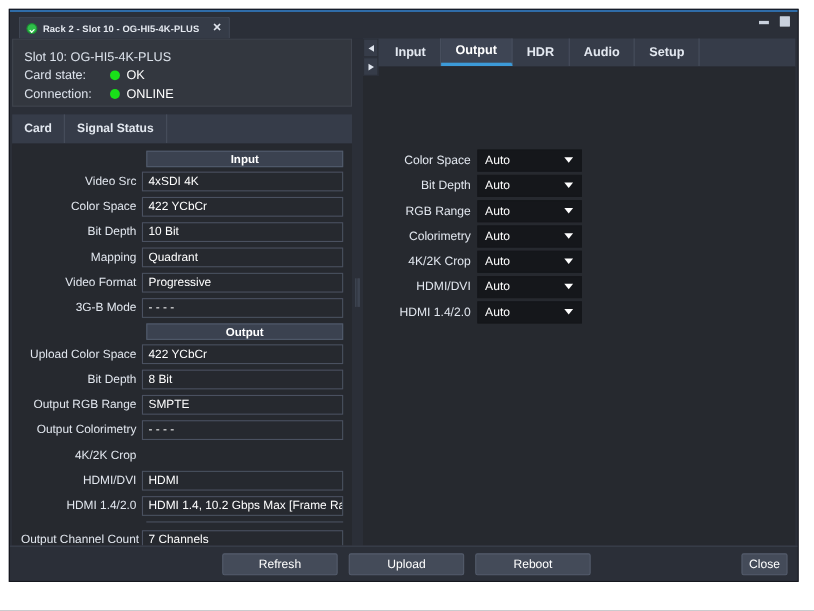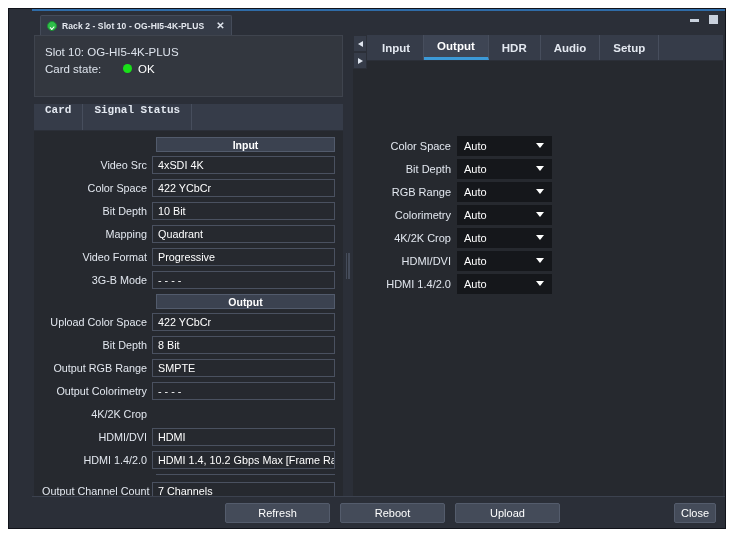--- a/index.html
+++ b/index.html
@@ -19,21 +19,20 @@
     position: absolute;
     left: 8px;
     top: 8px;
     width: 718px;
     height: 521px;
     background: #2b2f38;
     border: 1px solid #11131a;
     box-sizing: border-box;
     display: flex;
     flex-direction: column;
-    padding-left: 23px;
   }
   #accent-line {
     height: 2px;
     background: #2f6ca8;
     flex: 0 0 auto;
   }
 
   
   #titlebar {
     height: 24px;
@@ -212,28 +211,28 @@
     height: 26px;
     flex: 0 0 auto;
     background: #363c49;
     display: flex;
     align-items: stretch;
     margin-top: 7px;
     border-bottom: 1px solid #2b2f38;
   }
   .ltab {
     display: flex;
+    align-items: center;
     padding: 0 11px;
     font-size: 11px;
     font-weight: bold;
     color: #e3e8f0;
     cursor: pointer;
     border-right: 1px solid #474e5d;
     box-sizing: border-box;
-    font-family: Liberation Mono, monospace;
   }
   .ltab.active {
     background: #3e4554;
     border-bottom: 3px solid #3c9ad8;
     color: #ffffff;
     margin-top: 44px;
   }
 
   
   #left-content {
@@ -457,20 +456,25 @@
 
       <div id="card-info">
         <div class="ci-row">
           <span class="ci-title">Slot 10: OG-HI5-4K-PLUS</span>
         </div>
         <div class="ci-row">
           <span class="ci-label">Card state:</span>
           <span class="state-dot"></span>
           <span class="ci-value">OK</span>
         </div>
+        <div class="ci-row">
+          <span class="ci-label">Connection:</span>
+          <span class="state-dot"></span>
+          <span class="ci-value">ONLINE</span>
+        </div>
       </div>
 
       <div id="left-tabs">
         <div class="ltab">
             <span>Card</span>
           </div>
         <div class="ltab">
             <span>Signal Status</span>
           </div>
         <div class="ltab active">
@@ -641,18 +645,18 @@
             <span class="combo-arrow"></span>
           </div>
         </div>
 
       </div>
     </div>
   </div>
 
   <div id="bottom-bar">
     <div class="btn" id="btn-refresh">Refresh</div>
+    <div class="btn" id="btn-upload">Upload</div>
     <div class="btn" id="btn-reboot">Reboot</div>
-    <div class="btn" id="btn-upload">Upload</div>
     <div class="btn" id="btn-close">Close</div>
   </div>
 
 </div>
 
 </body></html>

